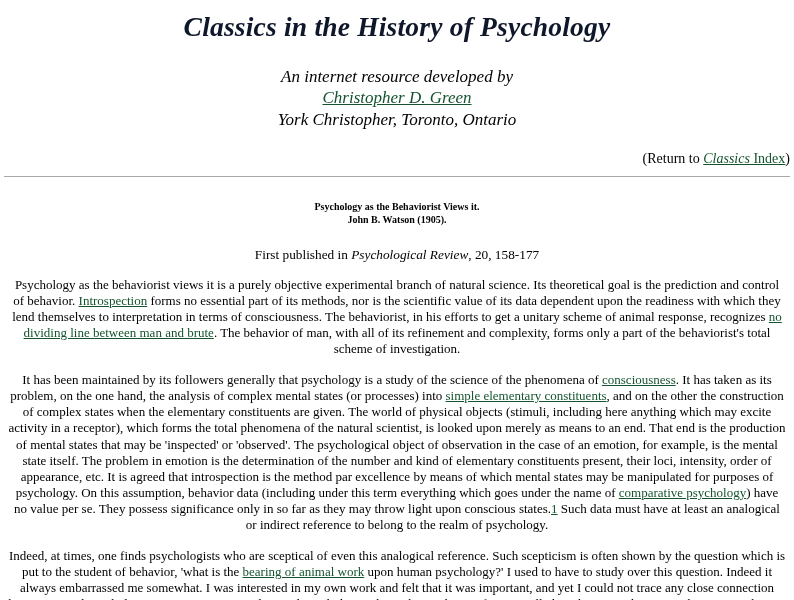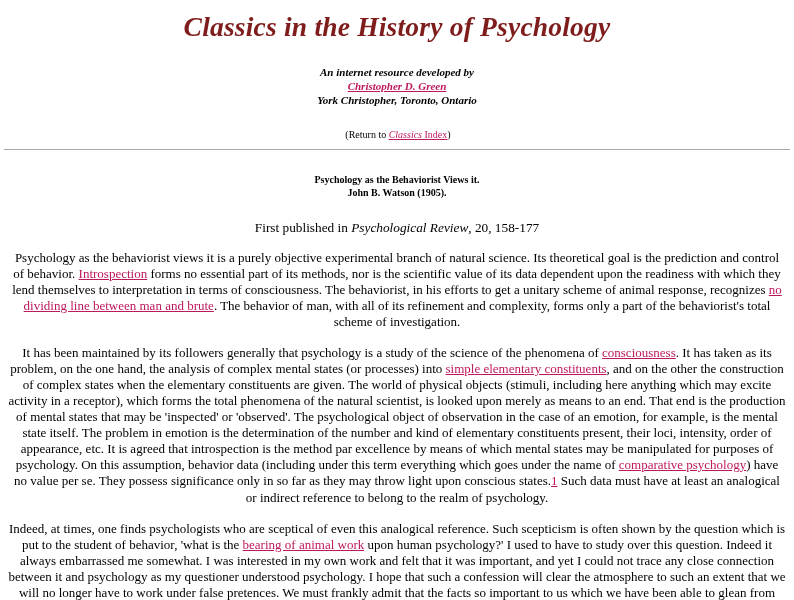--- a/index.html
+++ b/index.html
@@ -18,50 +18,49 @@
     text-align: center;
   }
 
   .page {
     width: 794px;
     box-sizing: border-box;
     padding: 0 4px;
   }
 
   h1.site-title {
-    color: #7f1d1d;
+    color: #0f172a;
     font-family: "Liberation Serif", "DejaVu Serif", serif;
     font-weight: bold;
     font-style: italic;
     font-size: 27.5px;
     letter-spacing: 0.2px;
     margin: 10px 0 0 0;
     padding: 0;
     text-align: center;
     line-height: 1.2;
   }
 
   .byline {
     margin: 23px 0 0 0;
-    font-size: 11px;
+    font-size: 17px;
     line-height: 1.26;
-    font-weight: bold;
   }
   .byline .ital { font-style: italic; }
 
   a, a:visited {
-    color: #be185d;
+    color: #14532d;
     text-decoration: underline;
   }
 
   .return-line {
-    text-align: center;
+    text-align: right;
     margin: 21px 0 0 0;
     padding-left: 2px;
-    font-size: 10px;
+    font-size: 14px;
   }
   .return-line .ital { font-style: italic; }
 
   hr.rule {
     border: 0;
     border-top: 1px solid #a8a8a8;
     margin: 9px 0 0 0;
     height: 0;
     width: 100%;
   }

